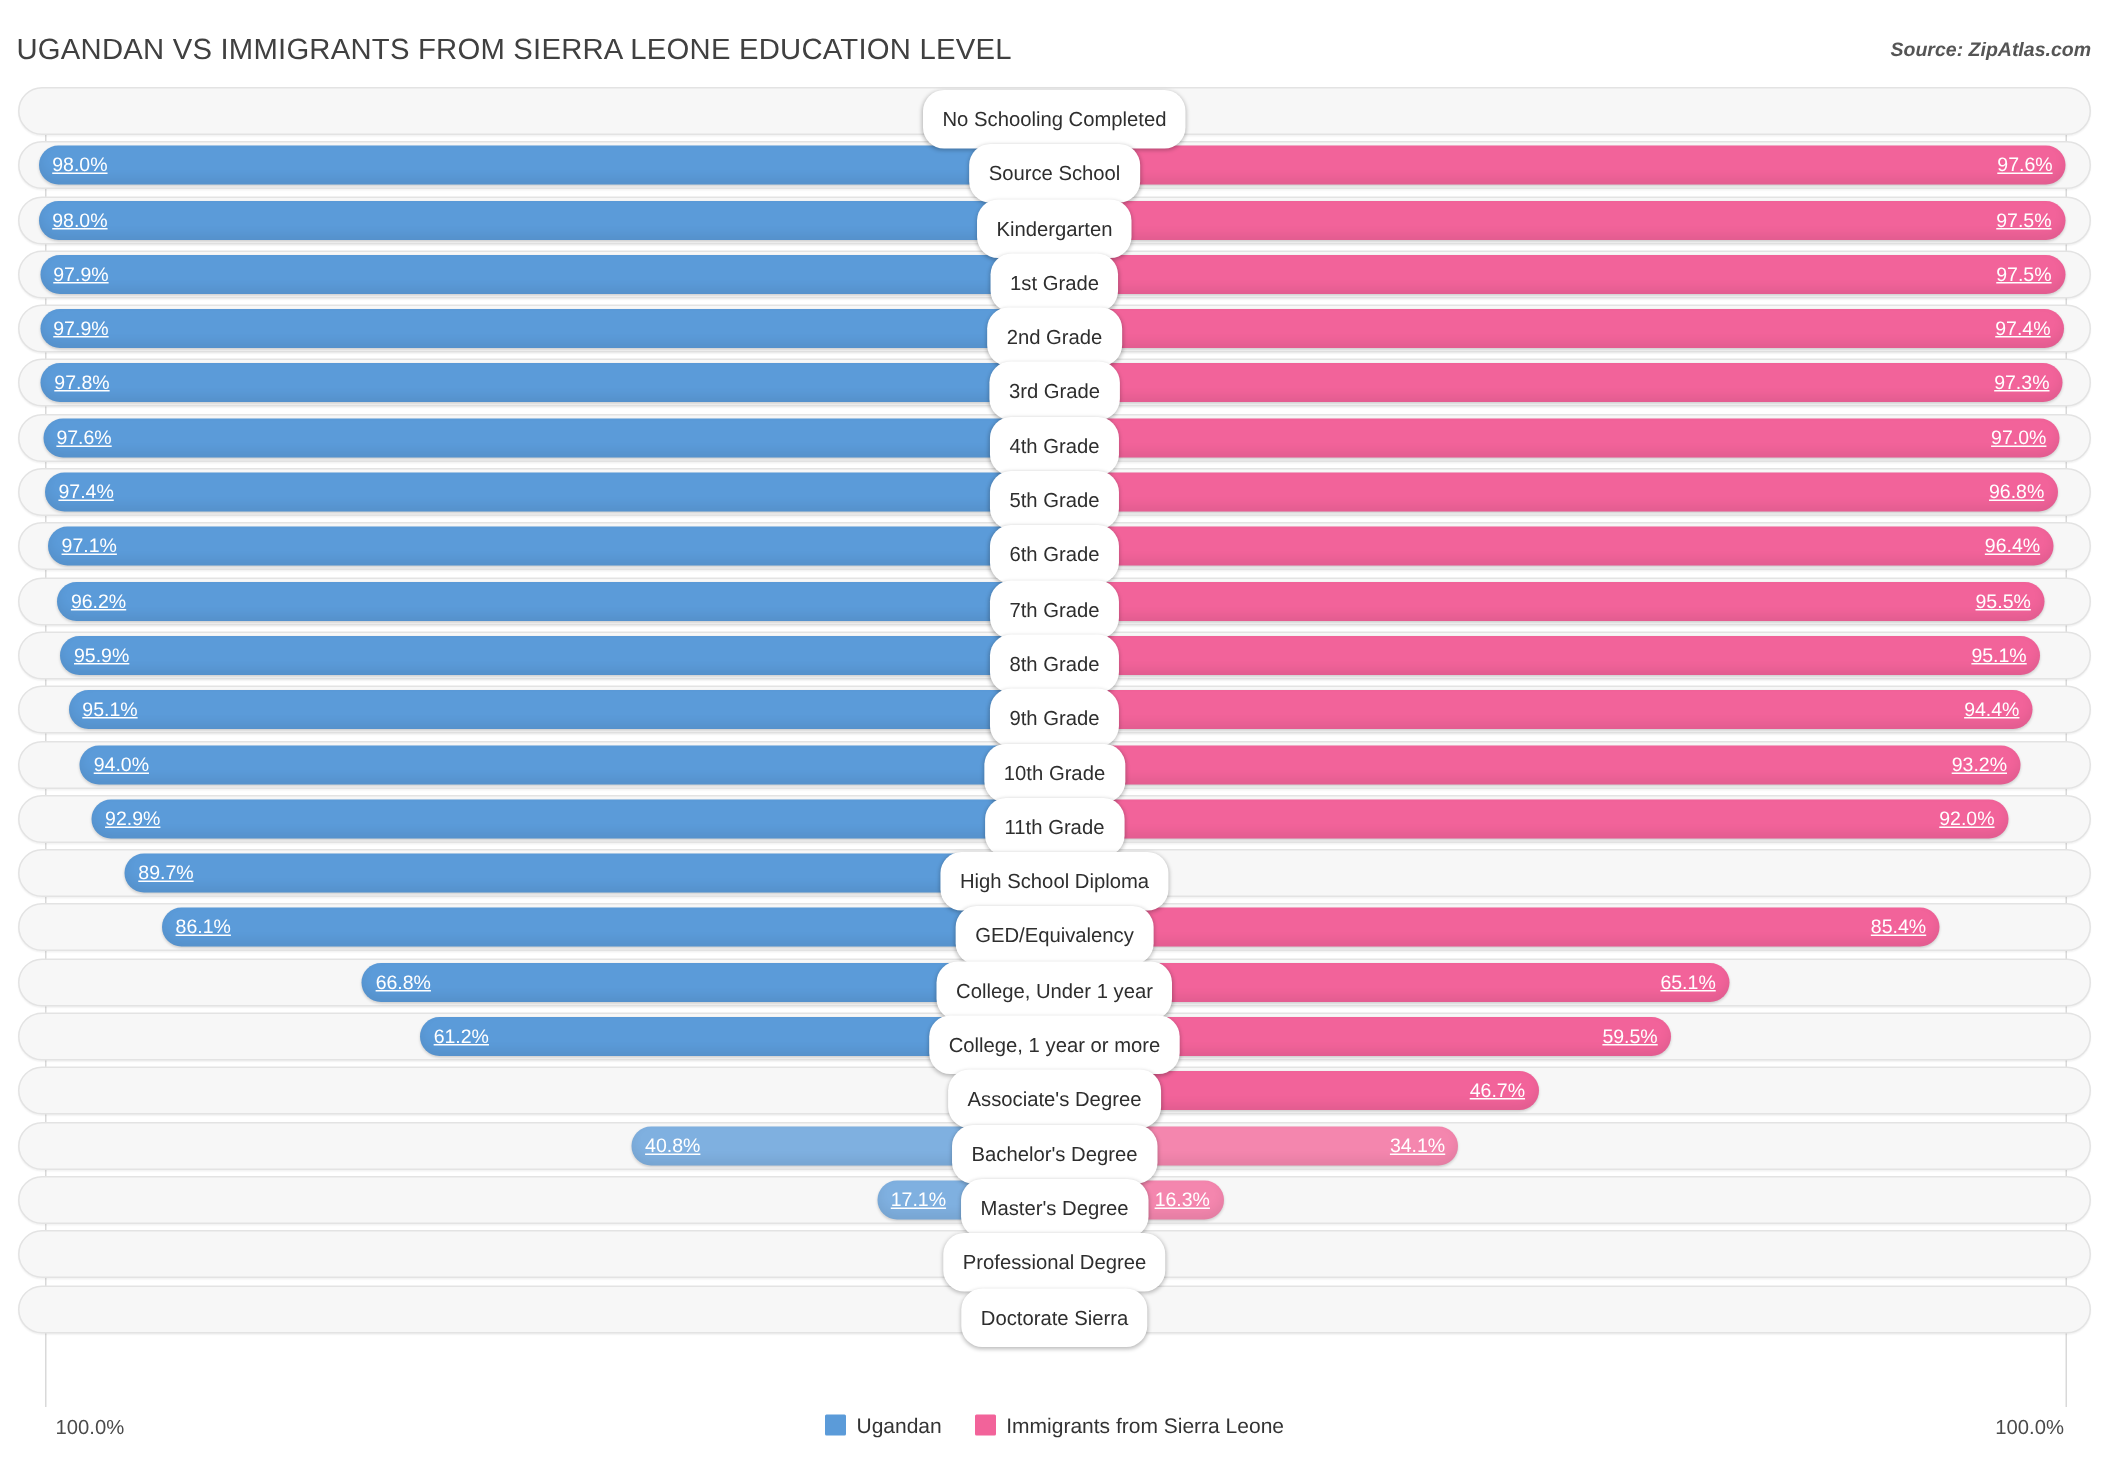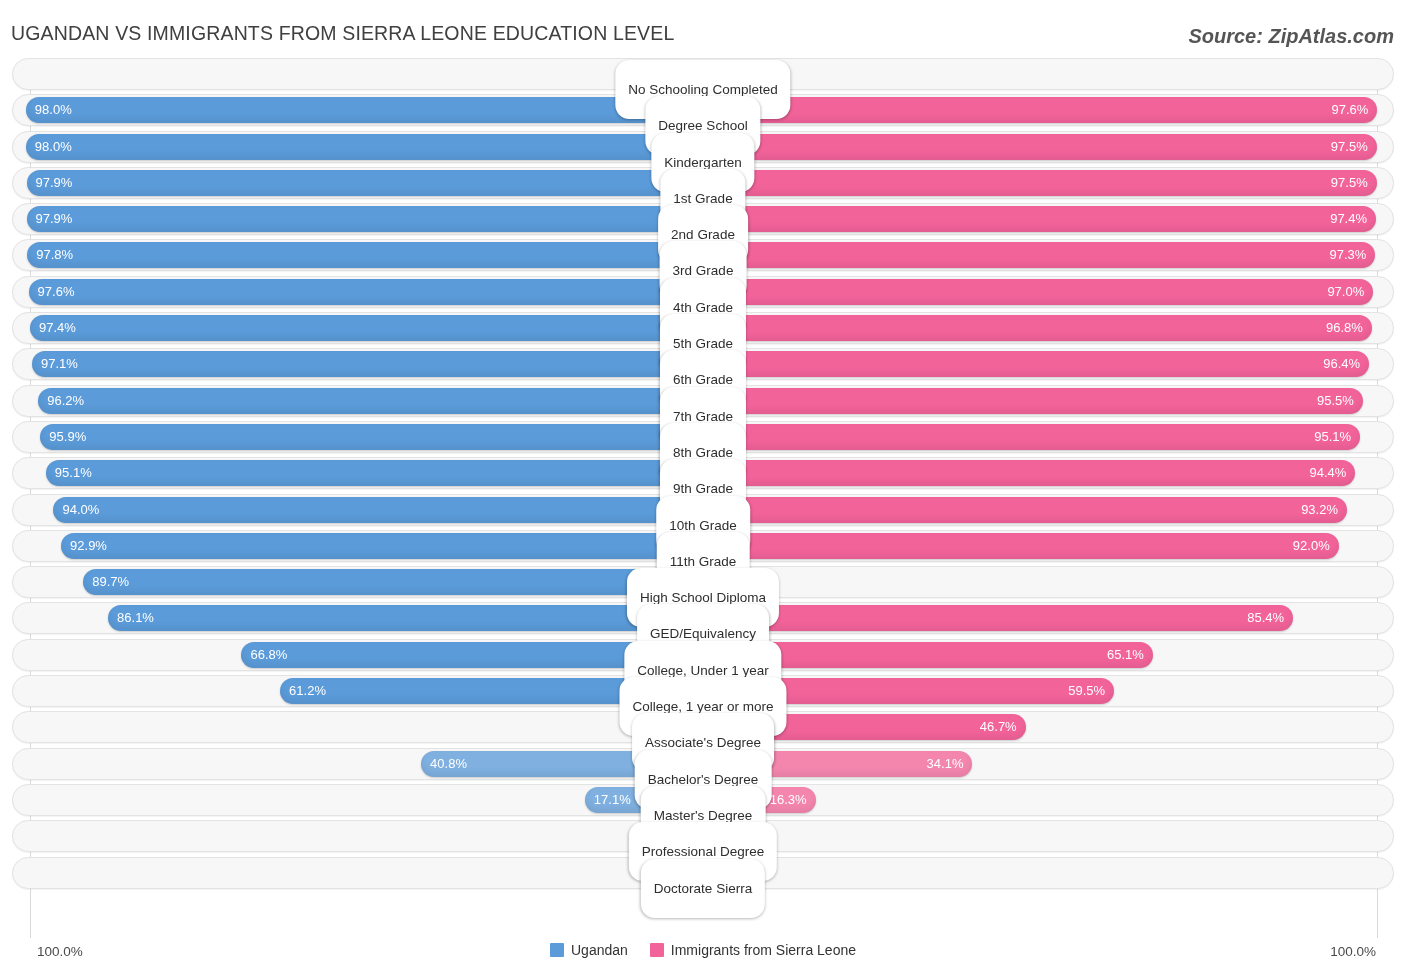--- a/index.html
+++ b/index.html
@@ -29,21 +29,21 @@
     top: 22px;
     font-size: 19.5px;
     letter-spacing: 0.15px;
     color: #404040;
     white-space: nowrap;
   }
   #source-label {
     position: absolute;
     right: 12px;
     top: 25px;
-    font-size: 20px;
+    font-size: 13px;
     font-style: italic;
     font-weight: bold;
     color: #555555;
     white-space: nowrap;
   }
 
   
   #plot {
     position: absolute;
     left: 0;
@@ -119,20 +119,21 @@
   .bar.mid.bar-right   { background: #f486ae; }
 
   
   .val {
     position: absolute;
     top: 0;
     height: 43px;
     line-height: 26px;
     font-size: 13px;
     white-space: nowrap;
+    text-decoration: underline;
   }
   .val-in-left {
     left: 9px;
     color: #ffffff;
   }
   .val-in-right {
     right: 9px;
     color: #ffffff;
   }
   .val-out-left {
@@ -147,21 +148,21 @@
   }
 
   
   .center-label {
     position: absolute;
     left: 50%;
     top: 2px;
     transform: translateX(-50%);
     height: 27px;
     line-height: 27px;
-    padding: 16px 13px;
+    padding: 6px 13px;
     background: #ffffff;
     border-radius: 14px;
     font-size: 13.5px;
     color: #2e2e2e;
     white-space: nowrap;
     box-shadow: 0 1px 3px rgba(0,0,0,0.28);
     z-index: 5;
   }
 
   
@@ -244,21 +245,21 @@
         <div class="half half-left" style="width: 691px;">
           <div class="bar bar-left " title="Nursery School — Ugandan 98.0%" style="width: 677.18px;">
             <span class="val val-in-left">98.0%</span>
           </div>
         </div>
         <div class="half half-right" style="width: 691px;">
           <div class="bar bar-right " title="Nursery School — Immigrants from Sierra Leone 97.6%" style="width: 674.416px;">
             <span class="val val-in-right">97.6%</span>
           </div>
         </div>
-        <div class="center-label">Degree School</div>
+        <div class="center-label">Source School</div>
       </div>
       <div class="row">
         <div class="row-track"></div>
         <div class="half half-left" style="width: 691px;">
           <div class="bar bar-left " title="Kindergarten — Ugandan 98.0%" style="width: 677.18px;">
             <span class="val val-in-left">98.0%</span>
           </div>
         </div>
         <div class="half half-right" style="width: 691px;">
           <div class="bar bar-right " title="Kindergarten — Immigrants from Sierra Leone 97.5%" style="width: 673.725px;">

